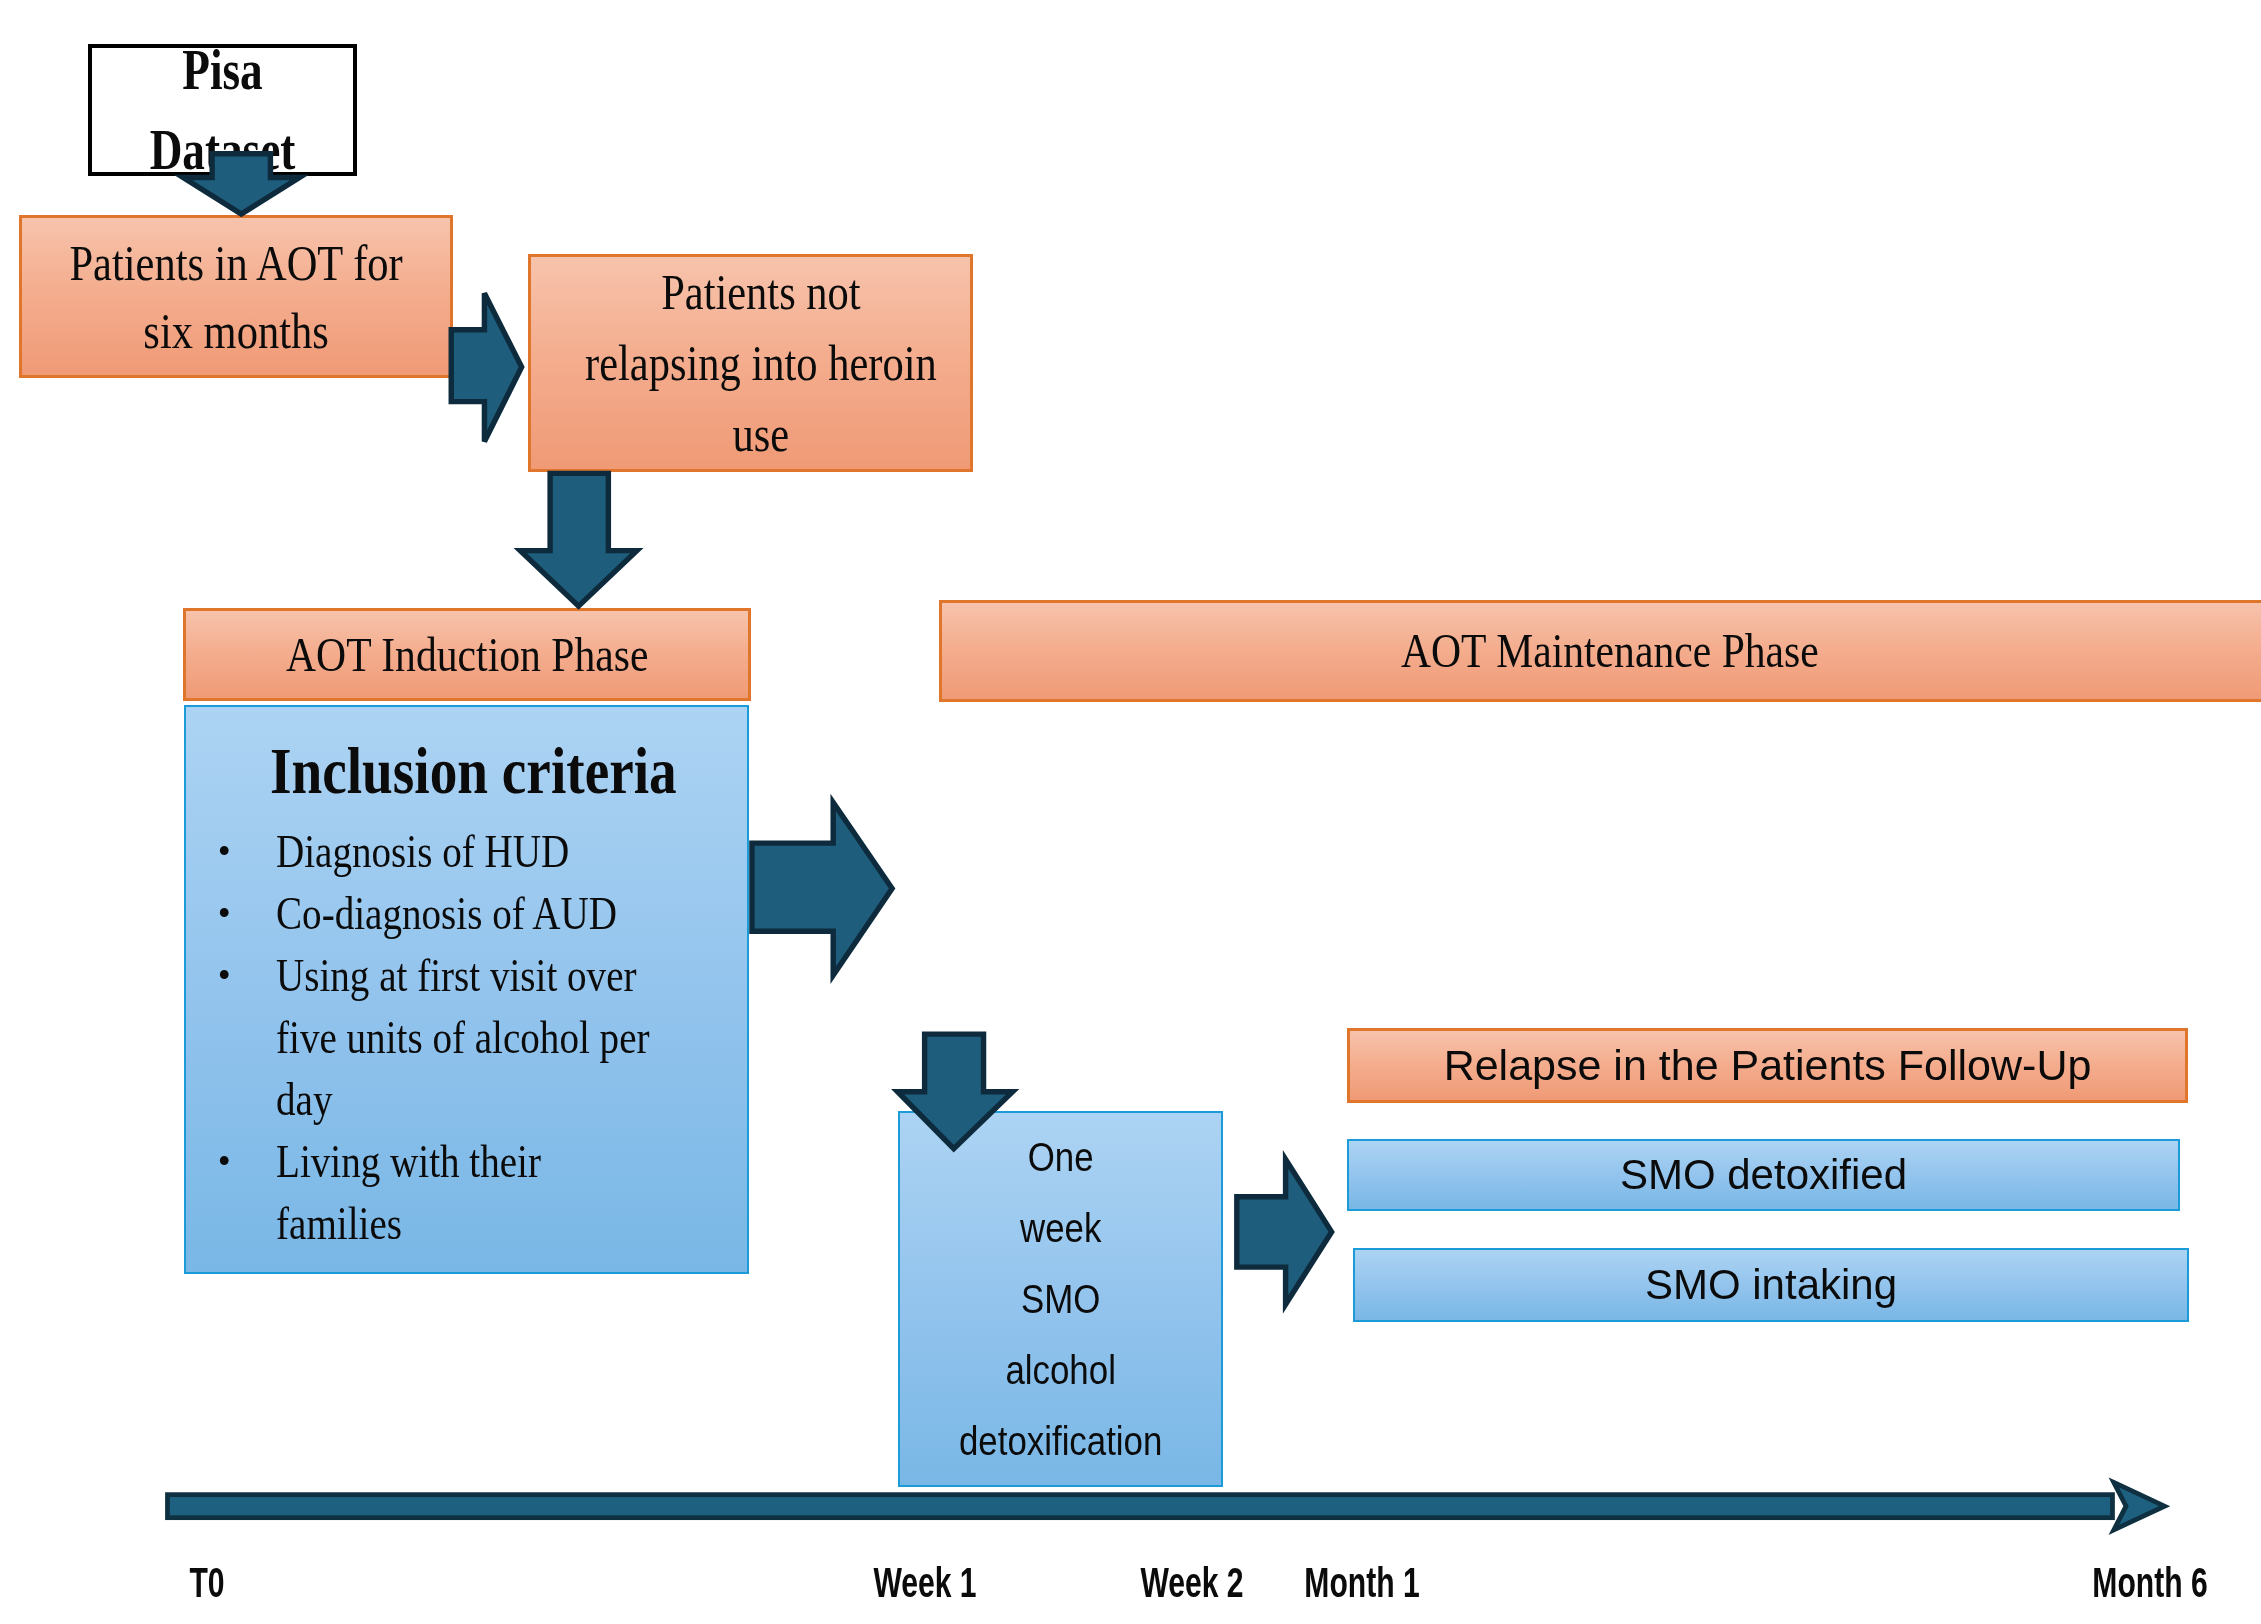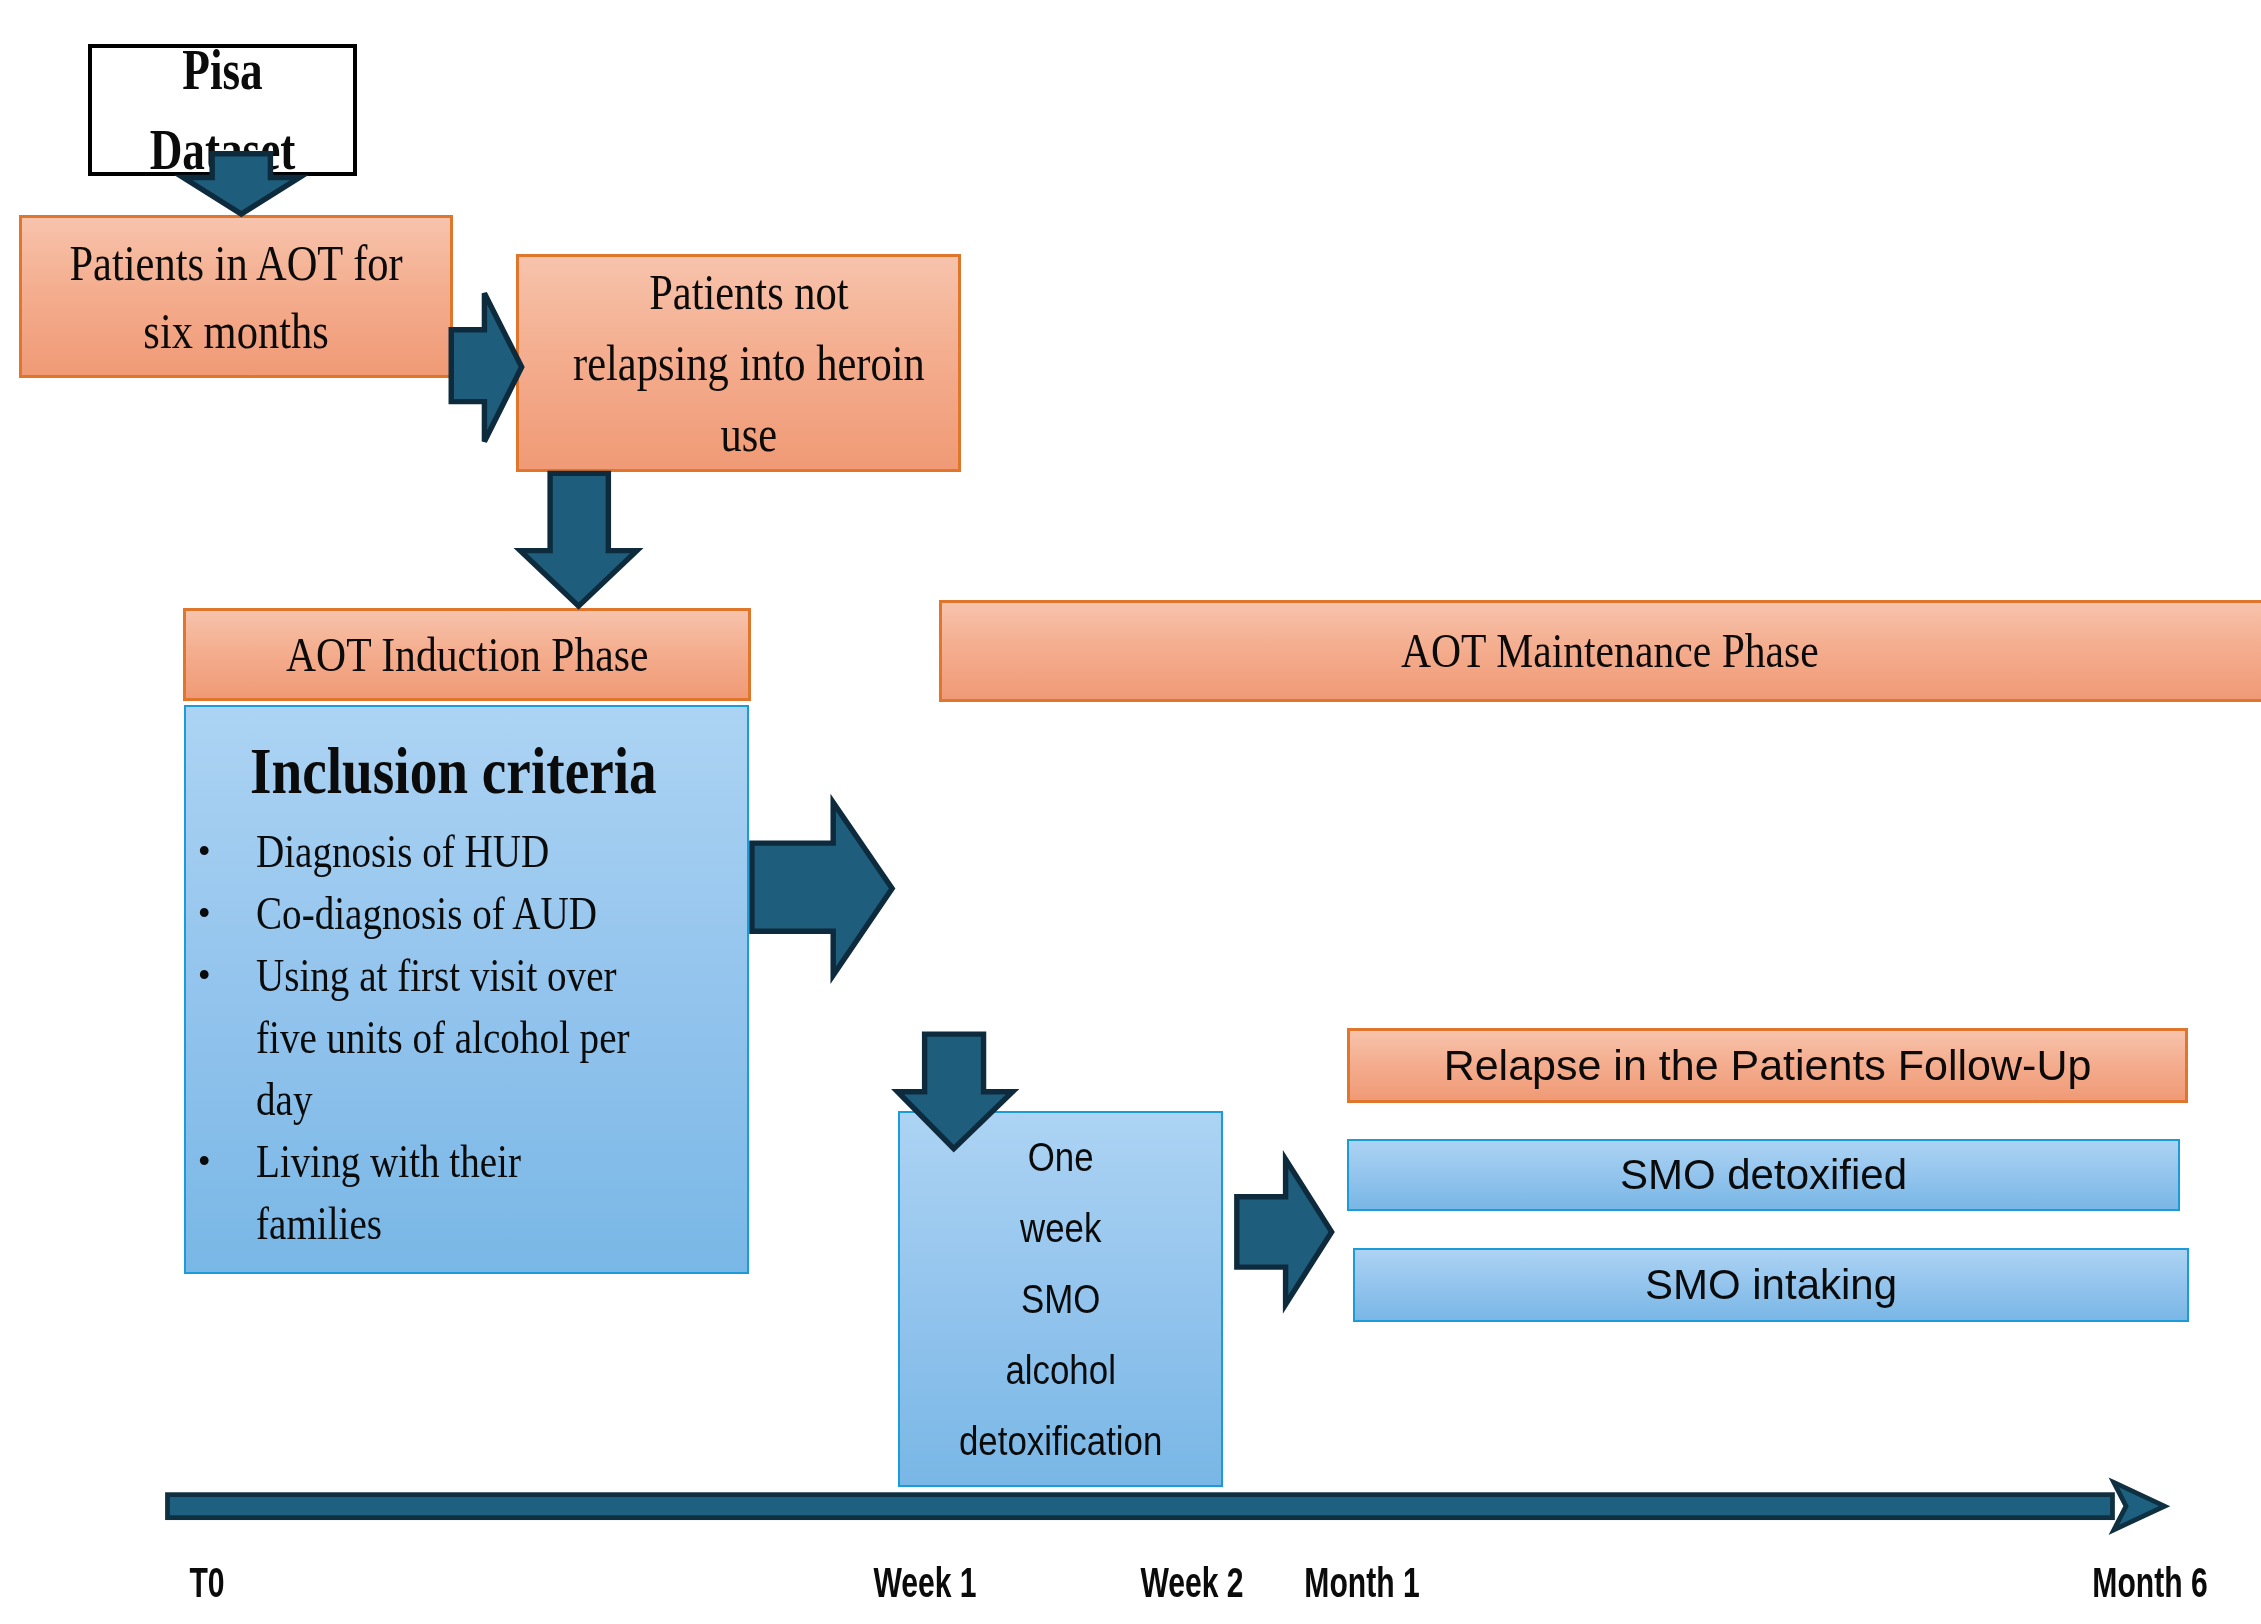--- a/index.html
+++ b/index.html
@@ -25,21 +25,21 @@
     white-space:pre-line;
     color:#0b0b0b;
     line-height:1.38;
   }
   .serif{font-family:"Liberation Serif","DejaVu Serif",serif;}
   .sans{font-family:"Liberation Sans","DejaVu Sans",sans-serif;}
   .cond78{transform:scaleX(0.78);transform-origin:center;}
   .cond85{transform:scaleX(0.85);transform-origin:center;}
   .cond82{transform:scaleX(0.82);transform-origin:center;}
   
-  #inclusion-content{position:absolute;left:172px;top:705px;width:565px;height:645px;box-sizing:border-box;padding:28.5px 13.5px 0 20.3px;text-align:left;}
+  #inclusion-content{position:absolute;left:192px;top:705px;width:565px;height:645px;box-sizing:border-box;padding:28.5px 13.5px 0 20.3px;text-align:left;}
   #inclusion-title{
     margin-left:58px;
     font-size:65px;font-weight:bold;
     font-family:"Liberation Serif","DejaVu Serif",serif;
     transform:scaleX(0.85);transform-origin:left center;
     display:inline-block;white-space:nowrap;color:#0b0b0b;
   }
   .bullet-item{display:flex;align-items:flex-start;font-size:46px;line-height:62px;color:#0b0b0b;}
   .bullet-marker{width:58px;flex:0 0 58px;text-align:left;padding-left:5.4px;font-size:37px;line-height:62px;}
   .bullet-text{
@@ -62,21 +62,21 @@
 
   <div class="box white-box" style="left:88px;top:20.3px;width:269px;height:132px;margin-top:24px;">
     <span class="txt serif cond78" style="font-size:58px;font-weight:600;">Pisa Dataset</span>
   </div>
 
   <div class="box orange" style="left:19px;top:215px;width:434px;height:163px;">
     <span class="txt serif cond85" style="font-size:50px;line-height:68px;">Patients in AOT for
 six months</span>
   </div>
 
-  <div class="box orange" style="left:516px;top:254px;width:445px;height:218px;padding-left:21px;">
+  <div class="box orange" style="left:528px;top:254px;width:445px;height:218px;padding-left:21px;">
     <span class="txt serif cond85" style="font-size:50px;line-height:71px;">Patients not
 relapsing into heroin
 use</span>
   </div>
 
   <div class="box orange" style="left:183px;top:608px;width:568px;height:93px;">
     <span class="txt serif cond85" style="font-size:49px;">AOT Induction Phase</span>
   </div>
 
   <div class="box orange" style="left:939px;top:600px;width:1341px;height:102px;">

